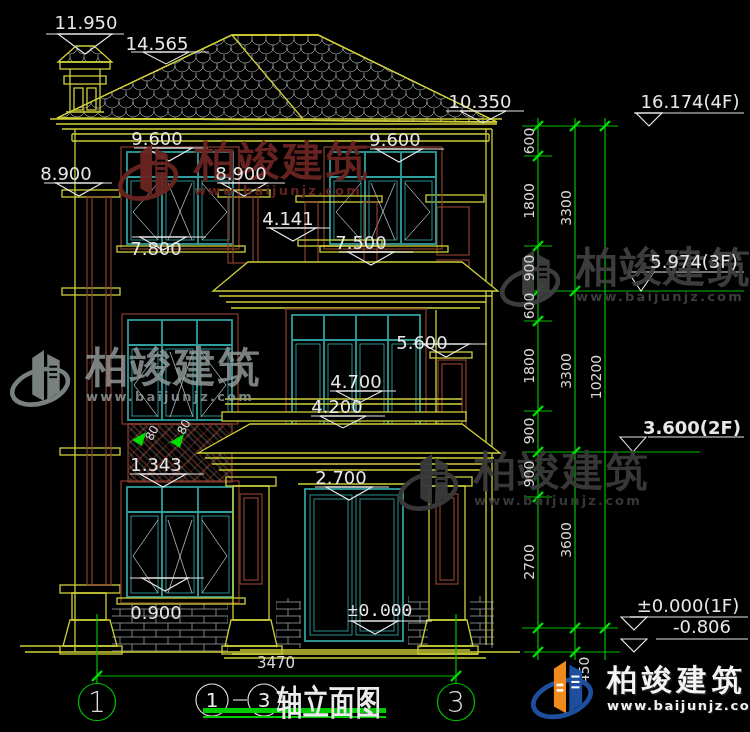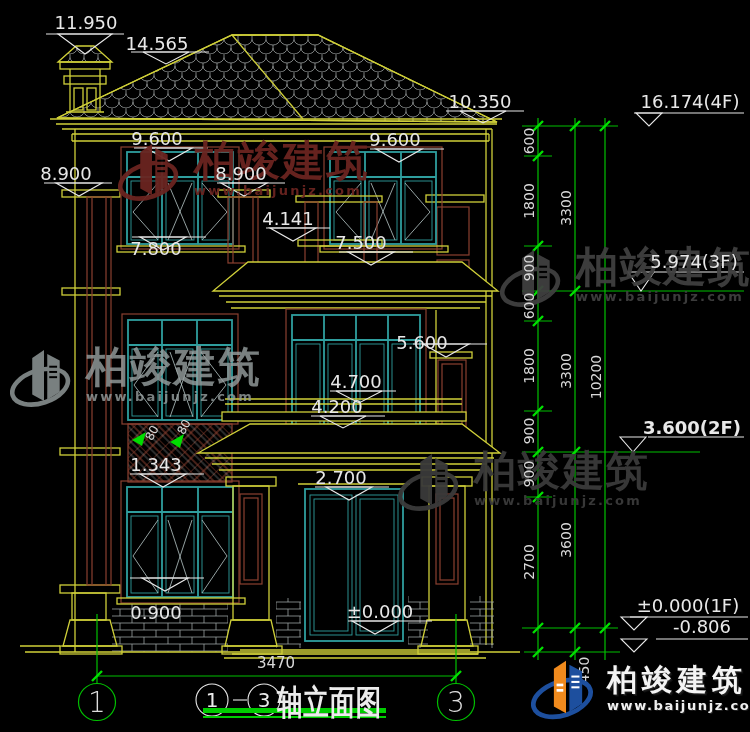--- a/index.html
+++ b/index.html
@@ -309,21 +309,21 @@
       <div class="lbl " style="left: 241px; top: 173px; transform: translate(-50%, -50%);">8.900</div>
       <div class="lbl " style="left: 156px; top: 227px; transform: translate(-50%, -50%); margin-top: 21px;">7.800</div>
       <div class="lbl " style="left: 288px; top: 218px; transform: translate(-50%, -50%);">4.141</div>
       <div class="lbl " style="left: 361px; top: 242px; transform: translate(-50%, -50%);">7.500</div>
       <div class="lbl " style="left: 422px; top: 334px; transform: translate(-50%, -50%); margin-top: 8px;">5.600</div>
       <div class="lbl " style="left: 356px; top: 381px; transform: translate(-50%, -50%);">4.700</div>
       <div class="lbl " style="left: 337px; top: 406px; transform: translate(-50%, -50%);">4.200</div>
       <div class="lbl " style="left: 156px; top: 464px; transform: translate(-50%, -50%);">1.343</div>
       <div class="lbl " style="left: 341px; top: 477px; transform: translate(-50%, -50%);">2.700</div>
       <div class="lbl " style="left: 156px; top: 568px; transform: translate(-50%, -50%); margin-top: 44px;">0.900</div>
-      <div class="lbl " style="left: 380px; top: 611px; transform: translate(-50%, -50%);">±0.000</div>
+      <div class="lbl " style="left: 380px; top: 611px; transform: translate(-50%, -50%); font-family: Liberation Mono, monospace;">±0.000</div>
       <div class="lbl " style="left: 690px; top: 101px; transform: translate(-50%, -50%);">16.174(4F)</div>
       <div class="lbl " style="left: 694px; top: 261px; transform: translate(-50%, -50%);">5.974(3F)</div>
       <div class="lbl " style="left: 692px; top: 427px; transform: translate(-50%, -50%); font-weight: bold;">3.600(2F)</div>
       <div class="lbl " style="left: 688px; top: 605px; transform: translate(-50%, -50%);">±0.000(1F)</div>
       <div class="lbl " style="left: 702px; top: 626px; transform: translate(-50%, -50%);">-0.806</div>
       <div class="lbl dim" style="left: 529px; top: 141px; transform: translate(-50%, -50%) rotate(-90deg);">600</div>
       <div class="lbl dim" style="left: 529px; top: 201px; transform: translate(-50%, -50%) rotate(-90deg);">1800</div>
       <div class="lbl dim" style="left: 529px; top: 268px; transform: translate(-50%, -50%) rotate(-90deg);">900</div>
       <div class="lbl dim" style="left: 529px; top: 306px; transform: translate(-50%, -50%) rotate(-90deg);">600</div>
       <div class="lbl dim" style="left: 529px; top: 366px; transform: translate(-50%, -50%) rotate(-90deg);">1800</div>

